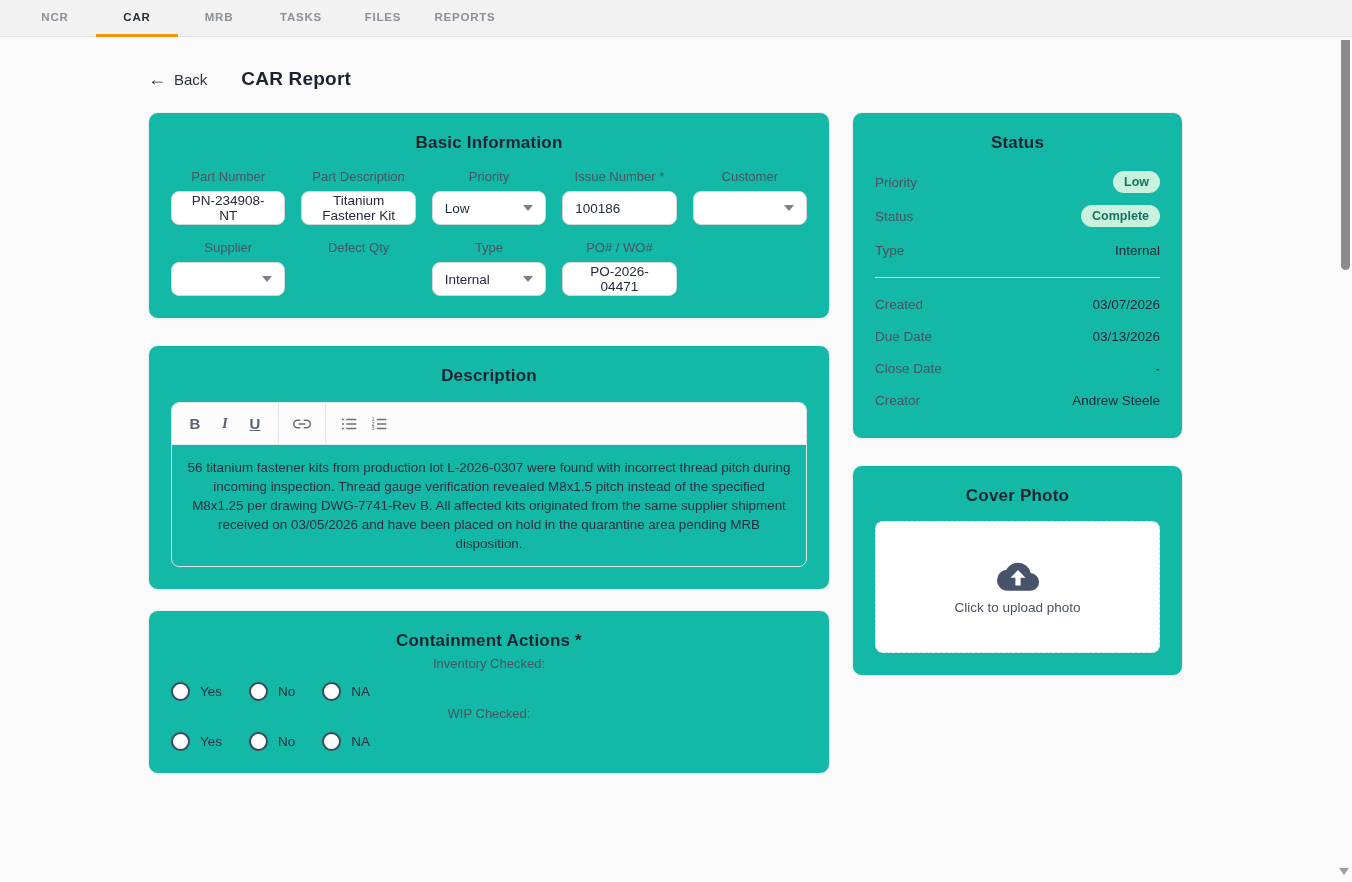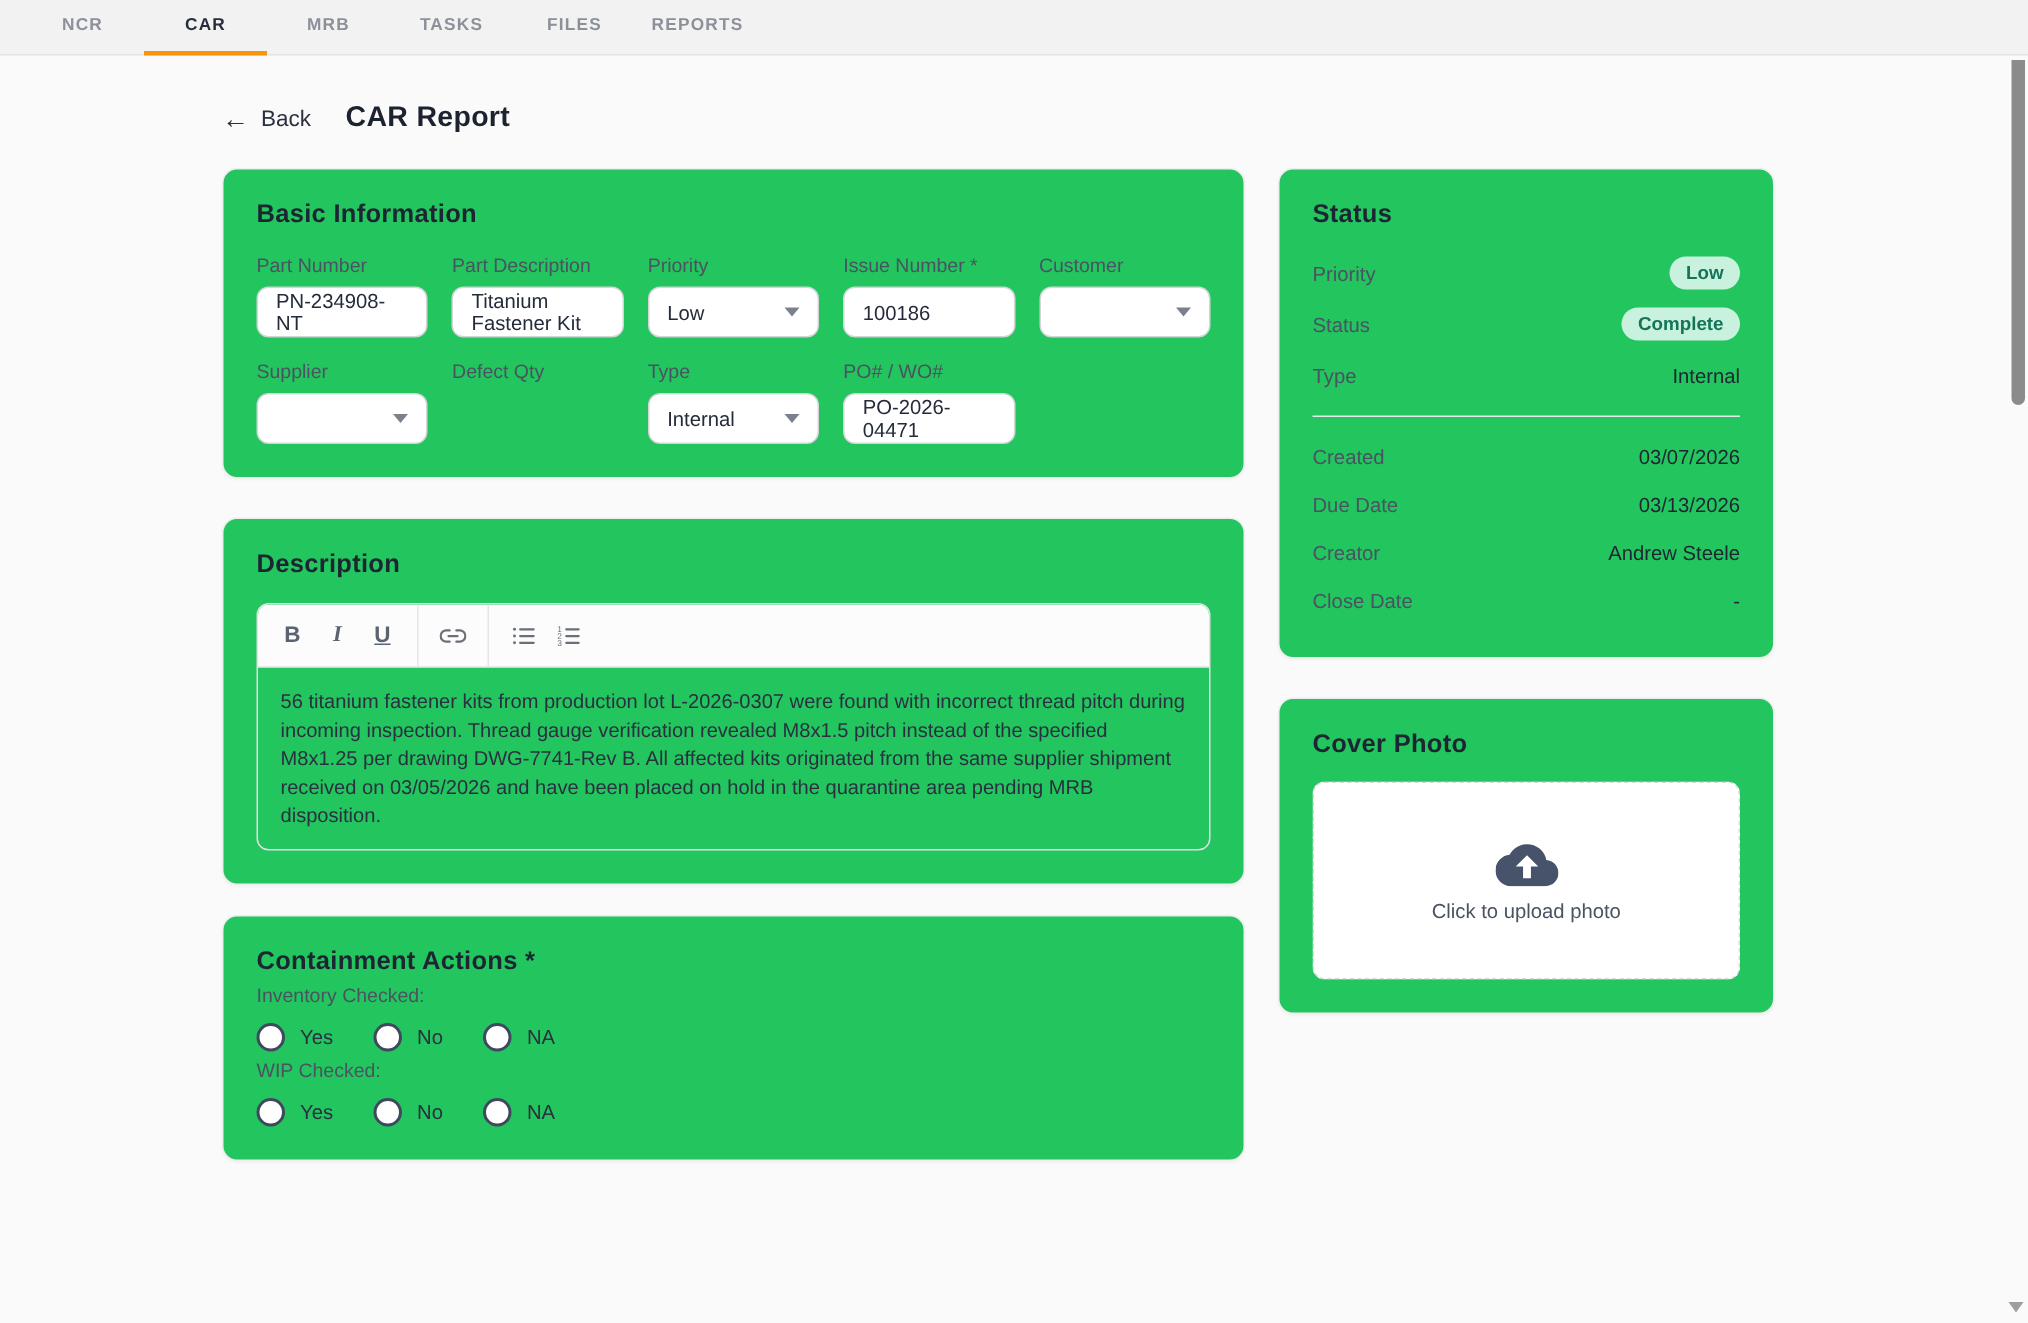--- a/index.html
+++ b/index.html
@@ -15,27 +15,27 @@
   .tab.active { color:#262d3d; font-weight:700; }
   .tab.active .tab-underline { position:absolute; left:0; right:0; bottom:-1px; height:3px; }
 
   
   .content { position:absolute; top:37px; left:0; right:0; bottom:0; background:#fafafa; overflow:hidden; }
 
   .page-header { position:absolute; left:148px; top:31px; display:flex; align-items:center; }
   .back-btn { display:flex; align-items:center; gap:8px; cursor:pointer; }
   .back-arrow { font-size:18px; color:#2a3040; line-height:1; }
   .back-label { font-size:15px; color:#2a3040; font-weight:500; }
-  .page-title { margin-left:23px; font-size:19px; font-weight:700; color:#1c2230; letter-spacing:.2px; }
+  .page-title { margin-left:34px; font-size:19px; font-weight:700; color:#1c2230; letter-spacing:.2px; }
 
   .col-left  { position:absolute; left:148px; top:75px; width:682px; }
   .col-right { position:absolute; left:852px; top:75px; width:331px; }
 
-  .card { background:#22c55e; border:1px solid #eeeeee; border-radius:10px;
-    box-shadow:0 1px 2px rgba(0,0,0,.04); padding:20px 22px 22px 22px; }
+  .card { background:#14b8a6; border:1px solid #eeeeee; border-radius:10px;
+    box-shadow:0 1px 2px rgba(0,0,0,.04); padding:20px 22px 22px 22px;text-align:center; }
   .card + .card { margin-top:26px; }
   .card-title { font-size:17px; font-weight:700; color:#1e2532; letter-spacing:.2px; }
 
   
   .fields-grid { display:grid; grid-template-columns:repeat(5,1fr); column-gap:16px; row-gap:15px; margin-top:16px; }
   .field-label { display:block; font-size:13px; color:#4a5361; margin-bottom:7px; }
   .input, .select { height:33px; border:1px solid #d4d5d7; border-radius:8px; background:#fff;
     display:flex; align-items:center; padding:16px 12px; font-size:13.5px; color:#242b3a; cursor:text; }
   .select { cursor:pointer; justify-content:space-between; }
   .caret { width:0; height:0; border-left:5px solid transparent; border-right:5px solid transparent;
@@ -280,26 +280,26 @@
         <div class="status-divider"></div>
         <div class="status-row" style="height:32px;">
           <span class="status-label">Created</span>
           <span class="status-value">03/07/2026</span>
         </div>
         <div class="status-row" style="height:32px;">
           <span class="status-label">Due Date</span>
           <span class="status-value">03/13/2026</span>
         </div>
         <div class="status-row" style="height:32px;">
+          <span class="status-label">Close Date</span>
+          <span class="status-value">-</span>
+        </div>
+        <div class="status-row" style="height:32px;">
           <span class="status-label">Creator</span>
           <span class="status-value">Andrew Steele</span>
-        </div>
-        <div class="status-row" style="height:32px;">
-          <span class="status-label">Close Date</span>
-          <span class="status-value">-</span>
         </div>
       </div>
     </div>
 
     <div class="card">
       <div class="card-title">Cover Photo</div>
       <div class="upload-box">
         <svg width="42" height="32" viewBox="0 0 24 18">
           <path fill="#47536B" d="M19.35 8.04A7.49 7.49 0 0 0 12 2C9.11 2 6.6 3.64 5.35 6.04A5.99 5.99 0 0 0 0 12c0 3.31 2.69 6 6 6h13c2.76 0 5-2.24 5-5 0-2.64-2.05-4.78-4.65-4.96z"></path>
           <path fill="#ffffff" d="M12 6.2l4.3 4.3h-2.8V15h-3v-4.5H7.7z"></path>

